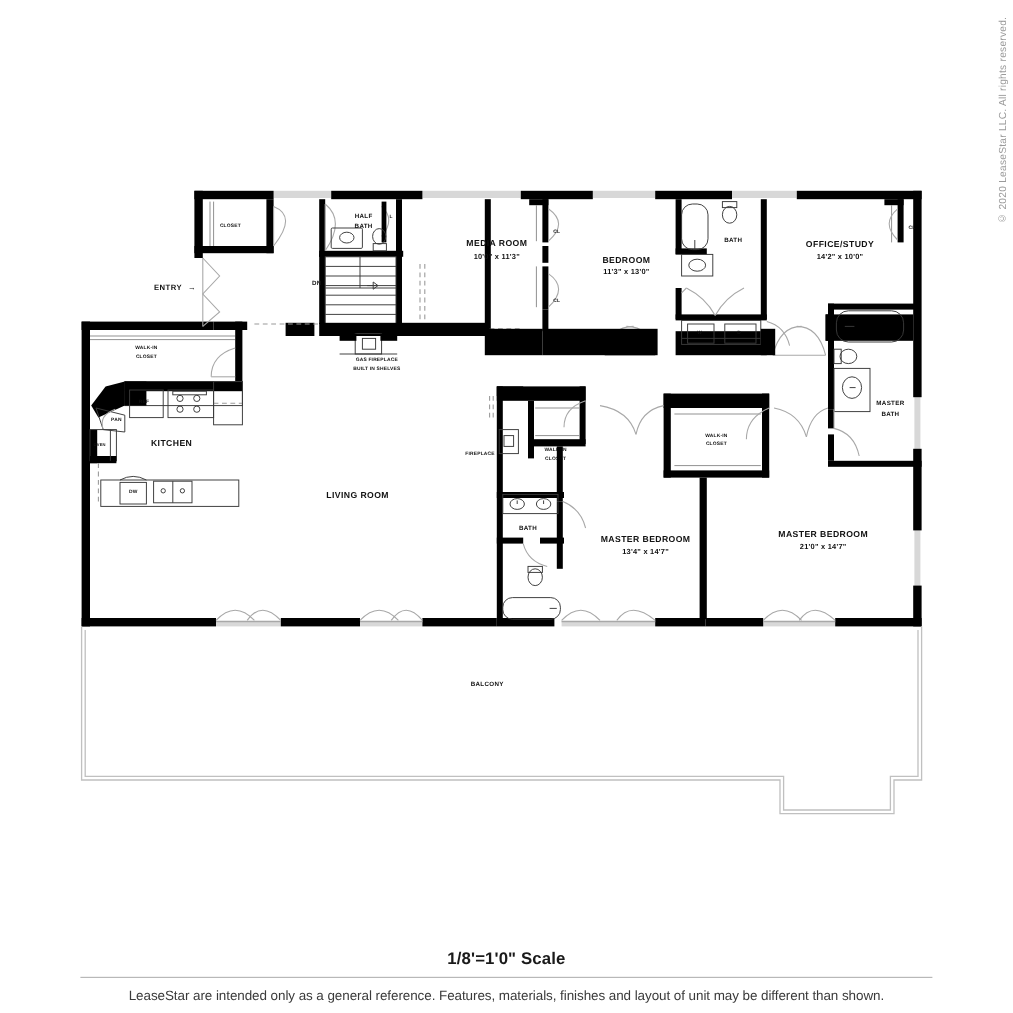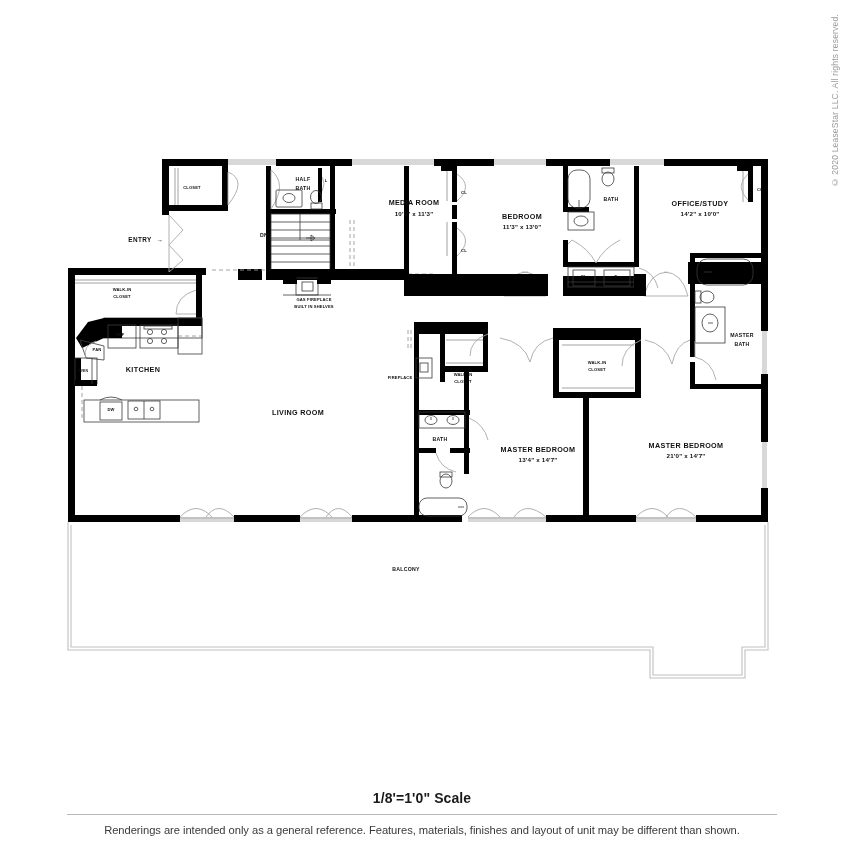--- a/index.html
+++ b/index.html
@@ -458,16 +458,16 @@
     </g>
     <text class="t-small" x="406" y="570">BALCONY</text>
 
   </svg>
 
   <div class="copyright">© 2020 LeaseStar LLC. All rights reserved.</div>
 
   <div class="footer">
     <div class="scale-label">1/8'=1'0" Scale</div>
     <div class="divider"></div>
-    <div class="disclaimer">Renderings are intended only as a general reference. Features, materials, finishes and layout of unit may be different than shown.</div>
+    <div class="disclaimer">LeaseStar are intended only as a general reference. Features, materials, finishes and layout of unit may be different than shown.</div>
   </div>
 
 </div>
 
 </body></html>

